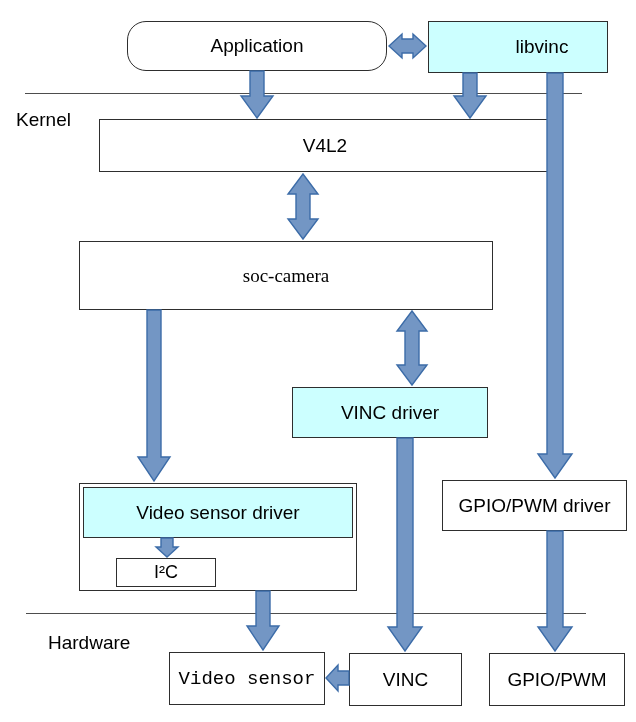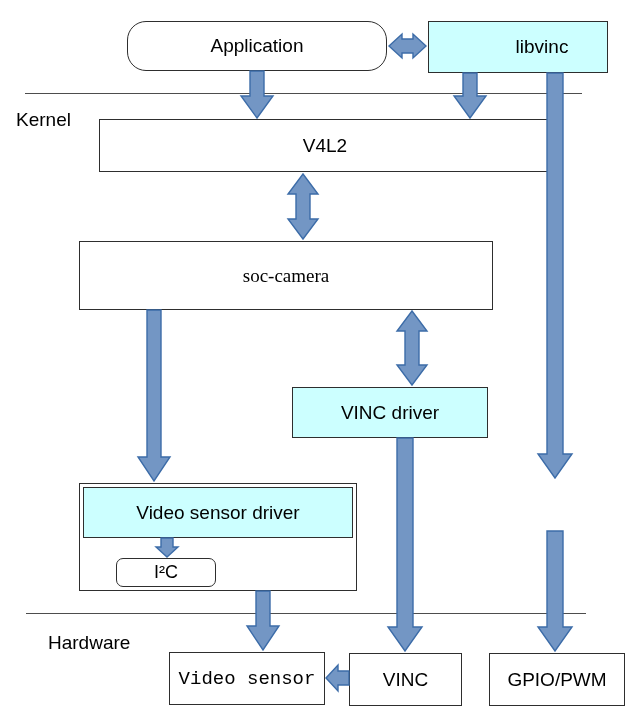--- a/index.html
+++ b/index.html
@@ -61,24 +61,27 @@
   <div class="node highlight" style="left:292px; top:387px; width:196px; height:51px;">
     <span>VINC driver</span>
   </div>
 
   <div class="node" style="left:79px; top:483px; width:278px; height:108px;"></div>
 
   <div class="node highlight" style="left:83px; top:487px; width:270px; height:51px;">
     <span>Video sensor driver</span>
   </div>
 
-  <div class="node" style="left:116px; top:558px; width:100px; height:29px; font-size:18px;border-radius:7px;">
+  <div class="node" style="left:116px; top:558px; width:100px; height:29px; font-size:18px;">
     <span>I²C</span>
   </div>
 
+  <div class="node" style="left:442px; top:480px; width:185px; height:51px;">
+    <span>GPIO/PWM driver</span>
+  </div>
 
   <div class="node" style="left:169px; top:652px; width:156px; height:53px;font-family:Liberation Mono, monospace;">
     <span>Video sensor</span>
   </div>
 
   <div class="node" style="left:349px; top:653px; width:113px; height:53px;">
     <span>VINC</span>
   </div>
 
   <div class="node" style="left:489px; top:653px; width:136px; height:53px;">

